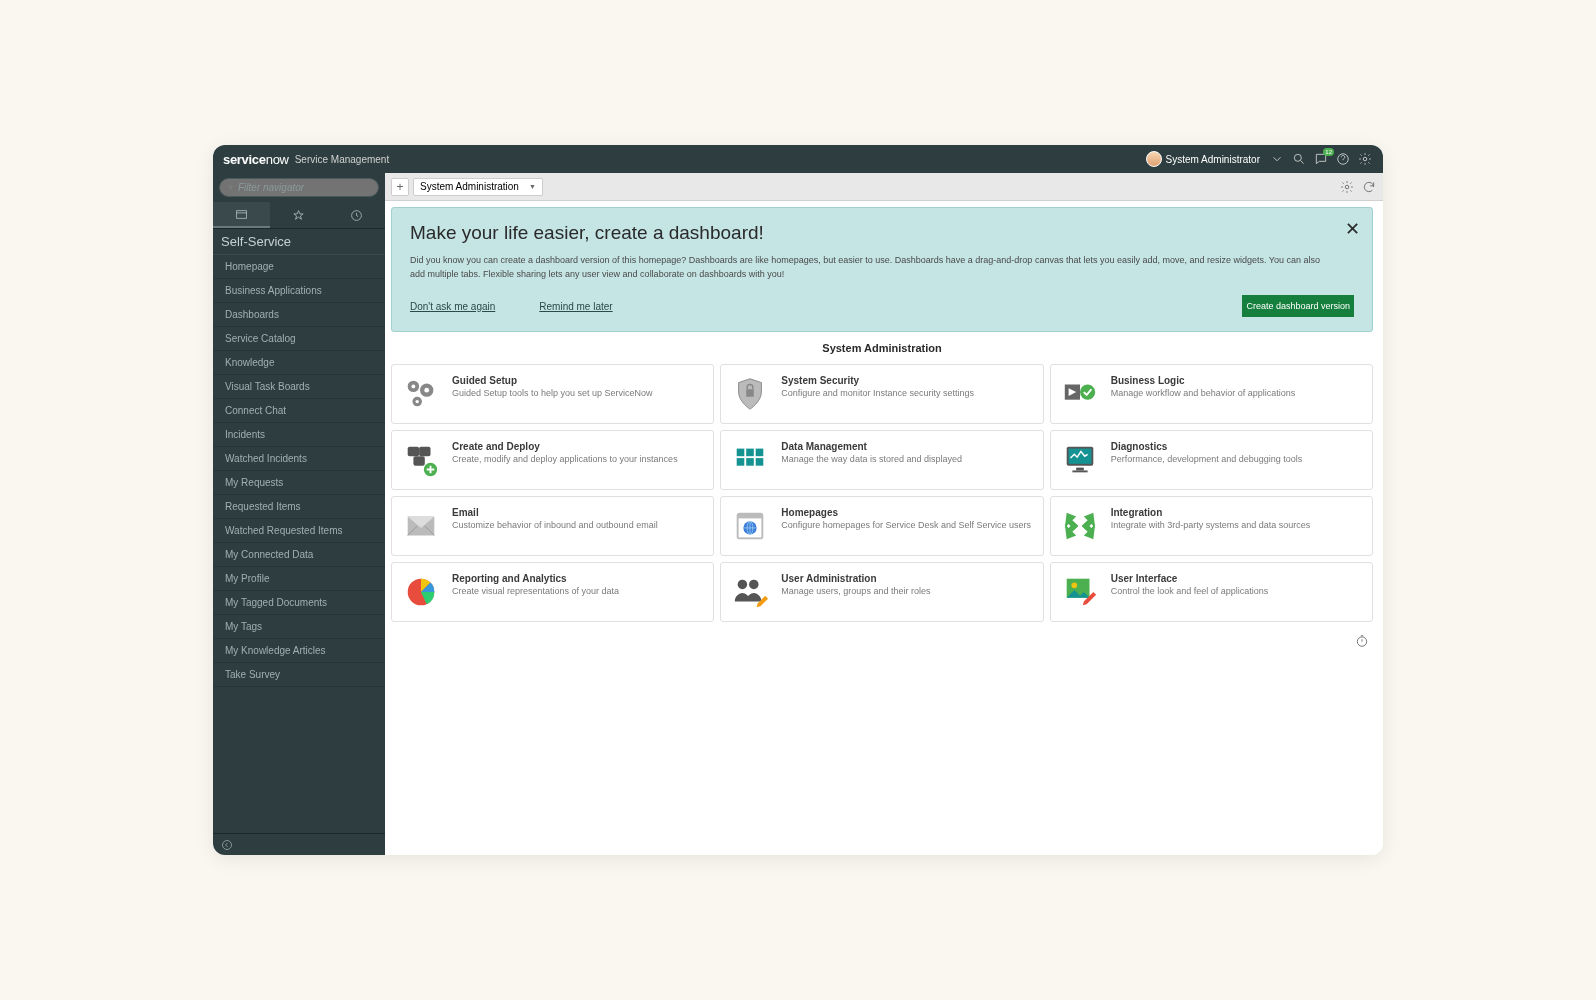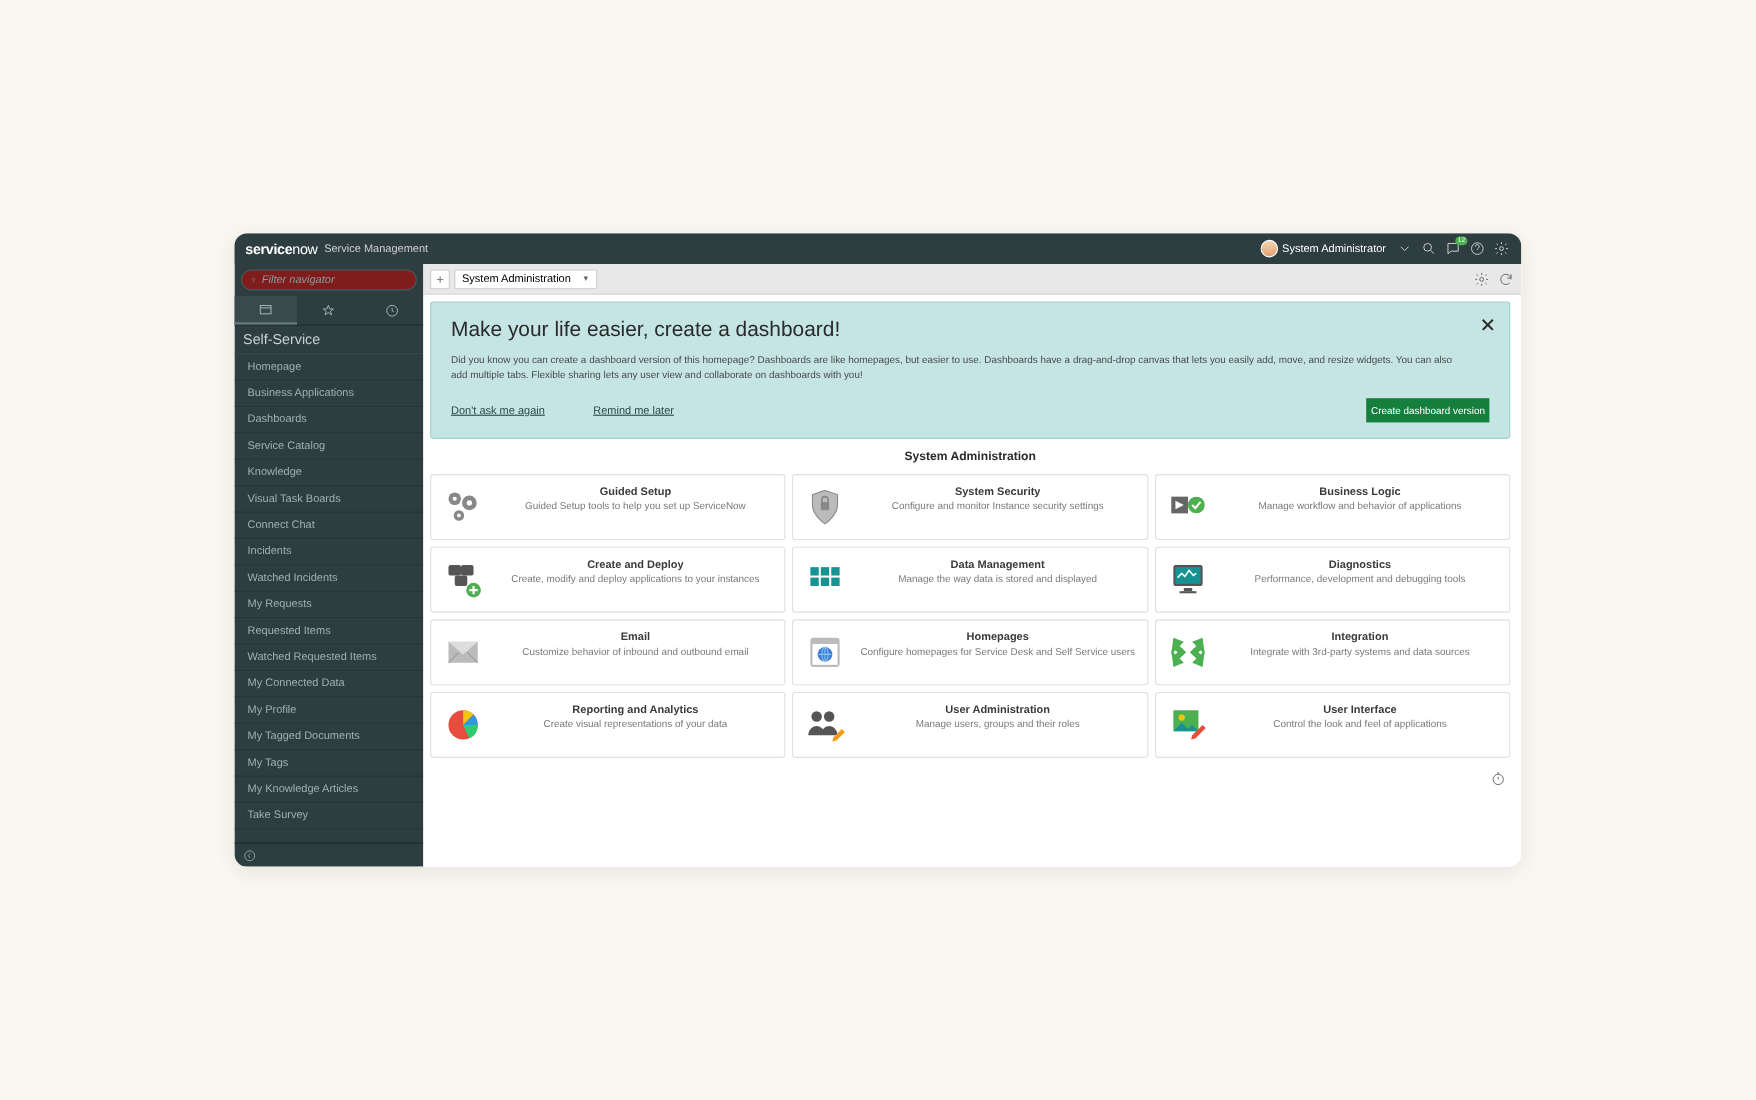--- a/index.html
+++ b/index.html
@@ -1,37 +1,37 @@
 <!DOCTYPE html>
 <html><head>
 <meta charset="utf-8">
 <style>
 * { margin: 0; padding: 0; box-sizing: border-box; font-family: Arial, Helvetica, sans-serif; }
 body { background: #faf7f0; width: 1596px; height: 1000px; display: flex; align-items: center; justify-content: center; }
-.window { width: 1170px; height: 576px; background: #fff; border-radius: 12px; overflow: hidden; box-shadow: 0 4px 20px rgba(0,0,0,0.08); display: flex; flex-direction: column; }
+.window { width: 1170px; height: 710px; background: #fff; border-radius: 12px; overflow: hidden; box-shadow: 0 4px 20px rgba(0,0,0,0.08); display: flex; flex-direction: column; }
 
 
 .header { height: 28px; background: #2e3e40; display: flex; align-items: center; padding: 0 10px; color: #fff; }
 .logo { font-size: 13px; font-weight: bold; letter-spacing: -0.3px; }
 .logo .now { font-weight: 300; }
 .app-name { font-size: 10px; margin-left: 6px; color: #d0d0d0; }
 .header-spacer { flex: 1; }
 .avatar { width: 16px; height: 16px; border-radius: 50%; background: linear-gradient(#f5d6b3, #e0a070); border: 1px solid #fff; margin-right: 4px; }
 .user-name { font-size: 10px; margin-right: 3px; }
 .hicon { width: 16px; height: 16px; margin-left: 6px; display: flex; align-items: center; justify-content: center; cursor: pointer; position: relative; }
 .hicon svg { width: 14px; height: 14px; stroke: #d0d0d0; fill: none; stroke-width: 1.5; }
 .badge { position: absolute; top: -3px; right: -5px; background: #4caf50; color: #fff; font-size: 6px; padding: 1px 2px; border-radius: 6px; min-width: 10px; text-align: center; }
 
 
 .body { flex: 1; display: flex; overflow: hidden; }
 
 
 .sidebar { width: 172px; background: #2e3e40; display: flex; flex-direction: column; color: #c7d0d1; }
 .filter-row { padding: 5px 6px; }
-.filter-box { display: flex; align-items: center; background: #7f1d1d; border: 1px solid #4a5a5c; border-radius: 12px; padding: 3px 8px; }
+.filter-box { display: flex; align-items: center; background: #737373; border: 1px solid #4a5a5c; border-radius: 12px; padding: 3px 8px; }
 .filter-box svg { width: 10px; height: 10px; stroke: #8a9a9c; fill: none; stroke-width: 1.5; }
 .filter-box input { flex: 1; background: transparent; border: none; outline: none; color: #c7d0d1; font-size: 10px; margin-left: 5px; }
 .filter-box input::placeholder { color: #8a9a9c; font-style: italic; }
 
 .nav-tabs { display: flex; border-bottom: 1px solid #1a2a2c; }
 .nav-tab { flex: 1; height: 26px; display: flex; align-items: center; justify-content: center; cursor: pointer; }
 .nav-tab.active { background: #3a4a4c; border-bottom: 2px solid #6a7a7c; }
 .nav-tab svg { width: 13px; height: 13px; stroke: #b0c0c2; fill: none; stroke-width: 1.5; }
 
 .nav-list { flex: 1; overflow-y: auto; }
@@ -58,21 +58,21 @@
 .banner { background: #c5e4e4; border: 1px solid #a0d0d0; border-radius: 3px; padding: 14px 18px; position: relative; margin-bottom: 10px; }
 .banner-title { font-size: 19px; color: #2a2a2a; margin-bottom: 10px; }
 .banner-text { font-size: 9px; color: #4a4a4a; line-height: 1.5; margin-bottom: 14px; max-width: 920px; }
 .banner-actions { display: flex; align-items: center; gap: 24px; }
 .banner-link { font-size: 10px; color: #2a4a4a; text-decoration: underline; margin-right: 20px; cursor: pointer; }
 .banner-btn { margin-left: auto; background: #15803d; color: #fff; border: none; padding: 6px 4px; font-size: 9px; border-radius: 0; cursor: pointer; }
 .banner-close { position: absolute; top: 10px; right: 12px; font-size: 18px; cursor: pointer; color: #2a2a2a; }
 
 .page-title { text-align: center; font-size: 11px; font-weight: bold; margin: 8px 0 10px; color: #2a2a2a; }
 
-.grid { display: grid; grid-template-columns: repeat(3, 1fr); gap: 6px; text-align: center; }
+.grid { display: grid; grid-template-columns: repeat(3, 1fr); gap: 6px; }
 .card { background: #fff; border: 1px solid #e0e0e0; border-radius: 3px; padding: 10px 10px; display: flex; min-height: 58px; cursor: pointer; }
 .card-icon { width: 38px; height: 38px; margin-right: 12px; flex-shrink: 0; }
 .card-body { flex: 1; }
 .card-title { font-size: 10px; font-weight: bold; color: #3a3a3a; margin-bottom: 2px; }
 .card-desc { font-size: 9px; color: #7a7a7a; line-height: 1.3; }
 
 .timer-row { display: flex; justify-content: flex-end; margin-top: 12px; padding-right: 4px; }
 .timer-row svg { width: 14px; height: 14px; stroke: #666; fill: none; stroke-width: 1.5; }
 </style>
 </head>

